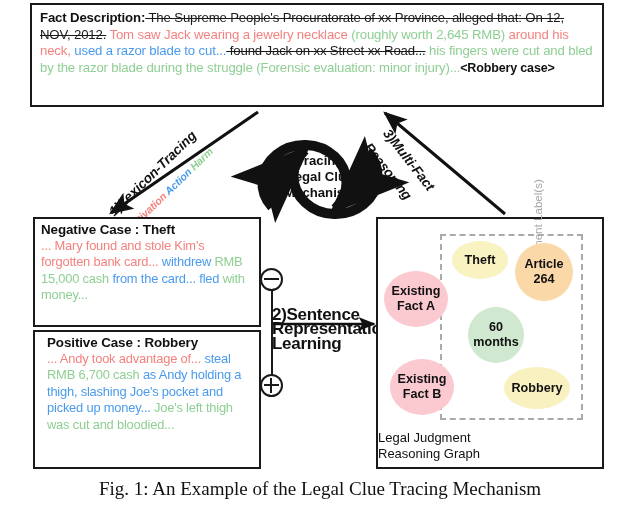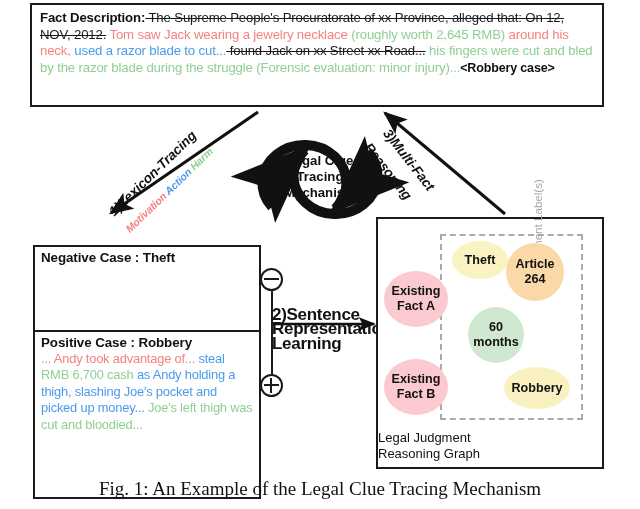--- a/index.html
+++ b/index.html
@@ -32,23 +32,23 @@
   #mf-sub{left:-5px;top:20px;transform:rotate(52deg);font-size:13.6px;font-weight:bold;
           font-style:italic;color:#111;letter-spacing:-0.2px;white-space:nowrap;}
 
   
   #mech{left:255px;top:140px;width:130px;height:80px;}
   #mech-text{position:absolute;left:0;top:13px;width:130px;text-align:center;
              font-size:13.2px;font-weight:bold;line-height:16px;color:#111;}
 
   
   #neg-box{left:33px;top:217px;width:228px;height:110px;border:2.5px solid #1a1a1a;
-           background:#fff;box-sizing:border-box;padding:3px 5px 2px 6px;margin-top:28px;}
-  #pos-box{left:33px;top:330px;width:228px;height:169px;border:2.5px solid #1a1a1a;
            background:#fff;box-sizing:border-box;padding:3px 5px 2px 6px;}
+  #pos-box{left:33px;top:330px;width:228px;height:139px;border:2.5px solid #1a1a1a;
+           background:#fff;box-sizing:border-box;padding:3px 5px 2px 12px;}
   .case-title{font-size:13.4px;font-weight:bold;color:#111;margin-bottom:1px;letter-spacing:-0.1px;}
   .case-body{font-size:12.9px;line-height:16.4px;letter-spacing:-0.2px;}
 
   
   #conn{left:258px;top:270px;width:28px;height:125px;}
   #conn-line{position:absolute;left:13px;top:8px;width:2.2px;height:110px;background:#1a1a1a;}
   .opcirc{position:absolute;left:2px;width:23px;height:23px;border:2.2px solid #1a1a1a;
           border-radius:50%;background:#fff;box-sizing:border-box;}
   #op-minus{top:-2px;}
   #op-plus{top:104px;}
@@ -133,28 +133,29 @@
   </span>
 </div>
 
 <div class="abs" id="mf-label">
   <span class="rot-l" id="mf-main">3)Multi-Fact</span>
   <span class="rot-l" id="mf-sub">Reasoning</span>
 </div>
 
 <div class="abs" id="mech">
   <div id="mech-text">
+    <div>Tracing</div>
     <div>Legal Clue</div>
-    <div>Tracing</div>
     <div>Mechanism</div>
   </div>
 </div>
 
 <div class="abs" id="neg-box">
   <div class="case-title">Negative Case : Theft</div>
+  <div class="case-body" id="neg-segments"><span class="mot">... Mary found and stole Kim's forgotten bank card...</span><span class="act"> withdrew </span><span class="harm">RMB 15,000 cash</span><span class="act"> from the card... </span><span class="act">fled</span><span class="harm"> with money...</span></div>
 </div>
 
 <div class="abs" id="pos-box">
   <div class="case-title">Positive Case : Robbery</div>
   <div class="case-body" id="pos-segments"><span class="mot">... Andy took advantage of...</span><span class="act"> steal </span><span class="harm">RMB 6,700 cash</span><span class="act"> as Andy holding a thigh, slashing Joe's pocket and picked up money... </span><span class="harm">Joe's left thigh was cut and bloodied...</span></div>
 </div>
 
 <div class="abs" id="conn">
   <div id="conn-line"></div>
   <div class="opcirc" id="op-minus">
@@ -168,27 +169,27 @@
 
 <div class="abs" id="srl">2)Sentence Representation Learning</div>
 
 <div class="abs" id="graph-box">
   <div id="dashbox"></div>
   <div id="instr-label">Instrument Label(s)</div>
   <div id="graph-nodes">
       <div class="node" style="left: 6px; top: 52px; width: 64px; height: 56px; background: rgb(251, 201, 208);">
         <span>Existing Fact A</span>
       </div>
-      <div class="node" style="left: 6px; top: 140px; width: 64px; height: 56px; background: rgb(251, 201, 208);">
+      <div class="node" style="left: 12px; top: 140px; width: 64px; height: 56px; background: rgb(251, 201, 208);">
         <span>Existing Fact B</span>
       </div>
       <div class="node" style="left: 74px; top: 22px; width: 56px; height: 38px; background: rgb(248, 243, 192);">
         <span>Theft</span>
       </div>
-      <div class="node" style="left: 128px; top: 24px; width: 58px; height: 58px; background: rgb(250, 216, 168);">
+      <div class="node" style="left: 137px; top: 24px; width: 58px; height: 58px; background: rgb(250, 216, 168);">
         <span>Article 264</span>
       </div>
       <div class="node" style="left: 90px; top: 88px; width: 56px; height: 56px; background: rgb(207, 232, 207);">
         <span>60 months</span>
       </div>
       <div class="node" style="left: 126px; top: 148px; width: 66px; height: 42px; background: rgb(249, 242, 192);">
         <span>Robbery</span>
       </div>
     </div>
   <div id="graph-caption">

